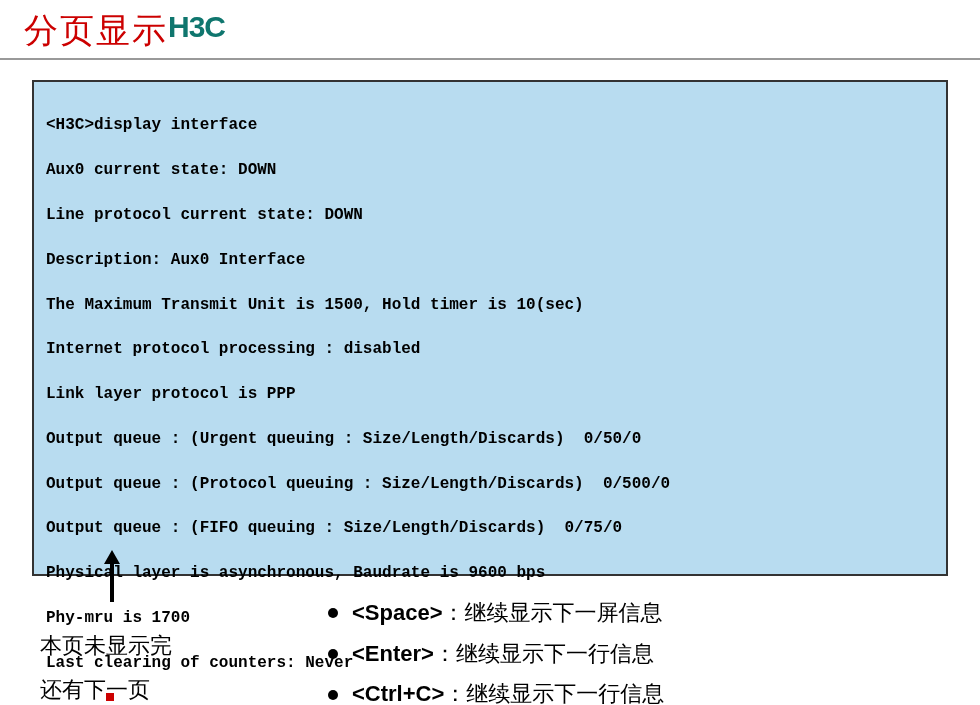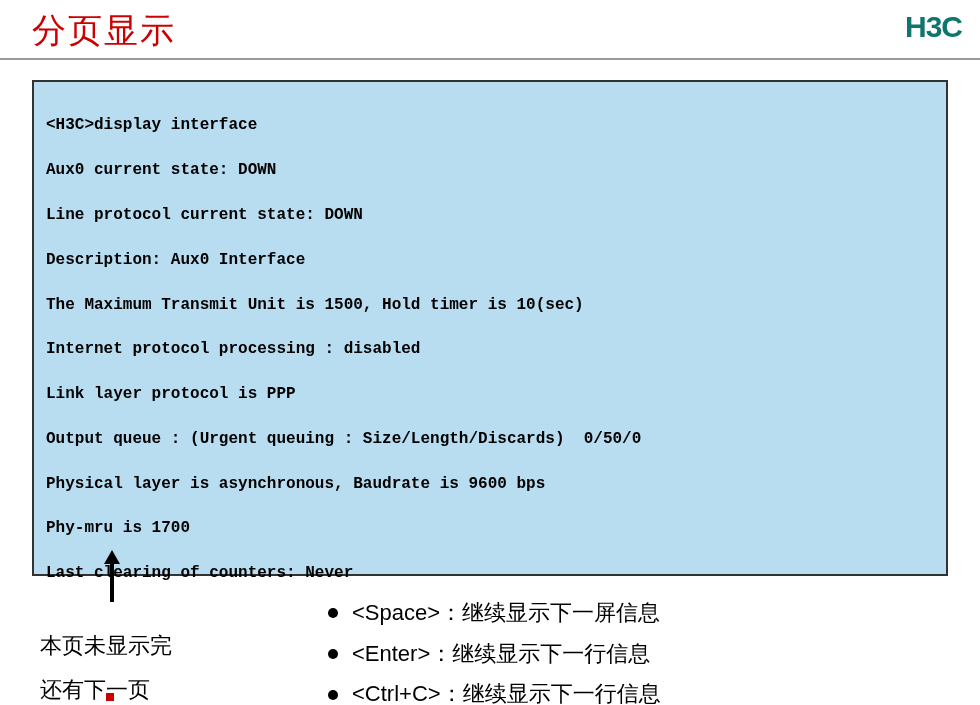--- a/index.html
+++ b/index.html
@@ -6,23 +6,23 @@
     body {
       width: 980px;
       height: 705px;
       background: #ffffff;
       font-family: "Microsoft YaHei", Arial, sans-serif;
       position: relative;
       overflow: hidden;
     }
     .header {
       display: flex;
-      justify-content: space-between;
+      justify-content: flex-start;
       align-items: flex-start;
-      padding: 8px 18px 0 32px;
+      padding: 8px 18px 0 24px;
     }
     .title {
       color: #cc0000;
       font-size: 34px;
       font-weight: normal;
       letter-spacing: 2px;
     }
     .logo {
       color: #0f766e;
       font-size: 30px;
@@ -90,40 +90,42 @@
       align-items: center;
     }
     .bullet-dot {
       width: 10px;
       height: 10px;
       background: #000000;
       border-radius: 50%;
       margin-right: 14px;
       flex-shrink: 0;
     }
-    .bullet-key { font-weight: normal; }
+    .bullet-key { font-weight: bold; }
   </style>
 </head>
 <body>
 
 <div class="header">
   <div class="title">分页显示</div>
   <div class="logo">H3C</div>
 </div>
 <div class="divider"></div>
 
 <div class="terminal-box">
 <div class="terminal-line">&lt;H3C&gt;display interface</div>
 <div class="terminal-line">Aux0 current state: DOWN</div>
 <div class="terminal-line">Line protocol current state: DOWN</div>
 <div class="terminal-line">Description: Aux0 Interface</div>
 <div class="terminal-line">The Maximum Transmit Unit is 1500, Hold timer is 10(sec)</div>
 <div class="terminal-line">Internet protocol processing : disabled</div>
 <div class="terminal-line">Link layer protocol is PPP</div>
 <div class="terminal-line">Output queue : (Urgent queuing : Size/Length/Discards)  0/50/0</div>
+<div class="terminal-line">Output queue : (Protocol queuing : Size/Length/Discards)  0/500/0</div>
+<div class="terminal-line">Output queue : (FIFO queuing : Size/Length/Discards)  0/75/0</div>
 <div class="terminal-line">Physical layer is asynchronous, Baudrate is 9600 bps</div>
 <div class="terminal-line">Phy-mru is 1700</div>
 <div class="terminal-line">Last clearing of counters: Never</div>
 
 
 
 
 
 
 </div>

